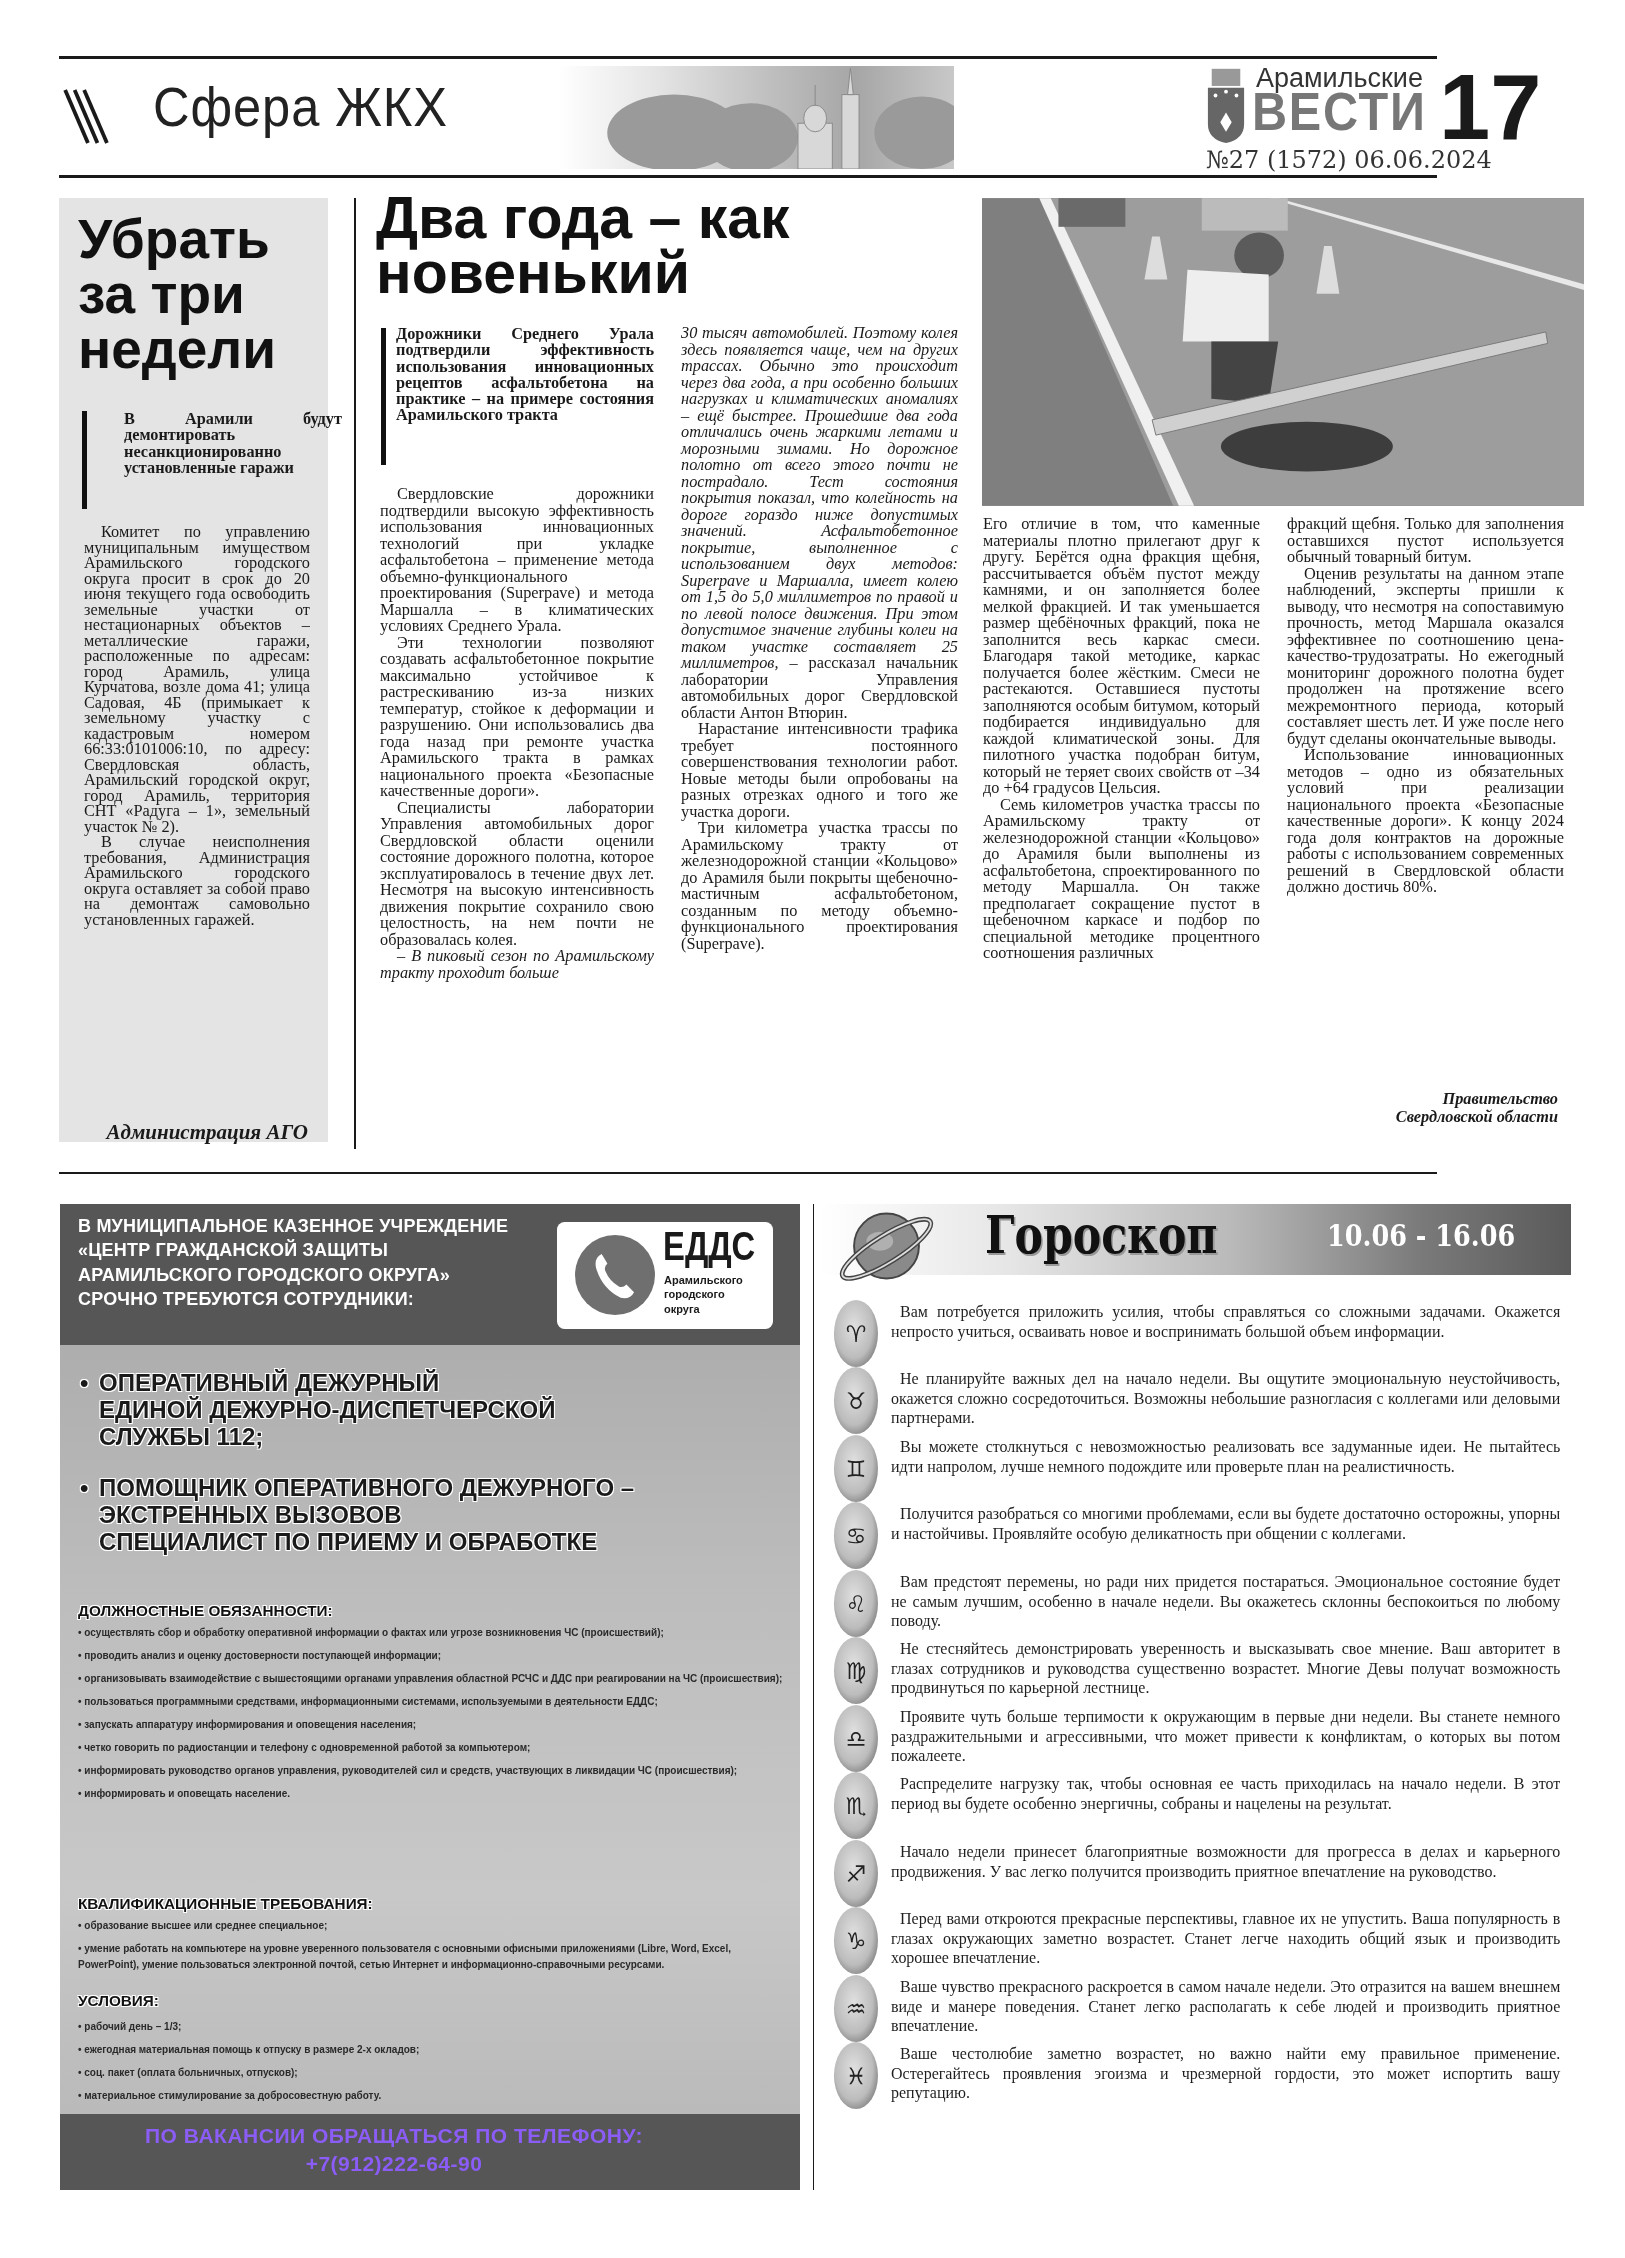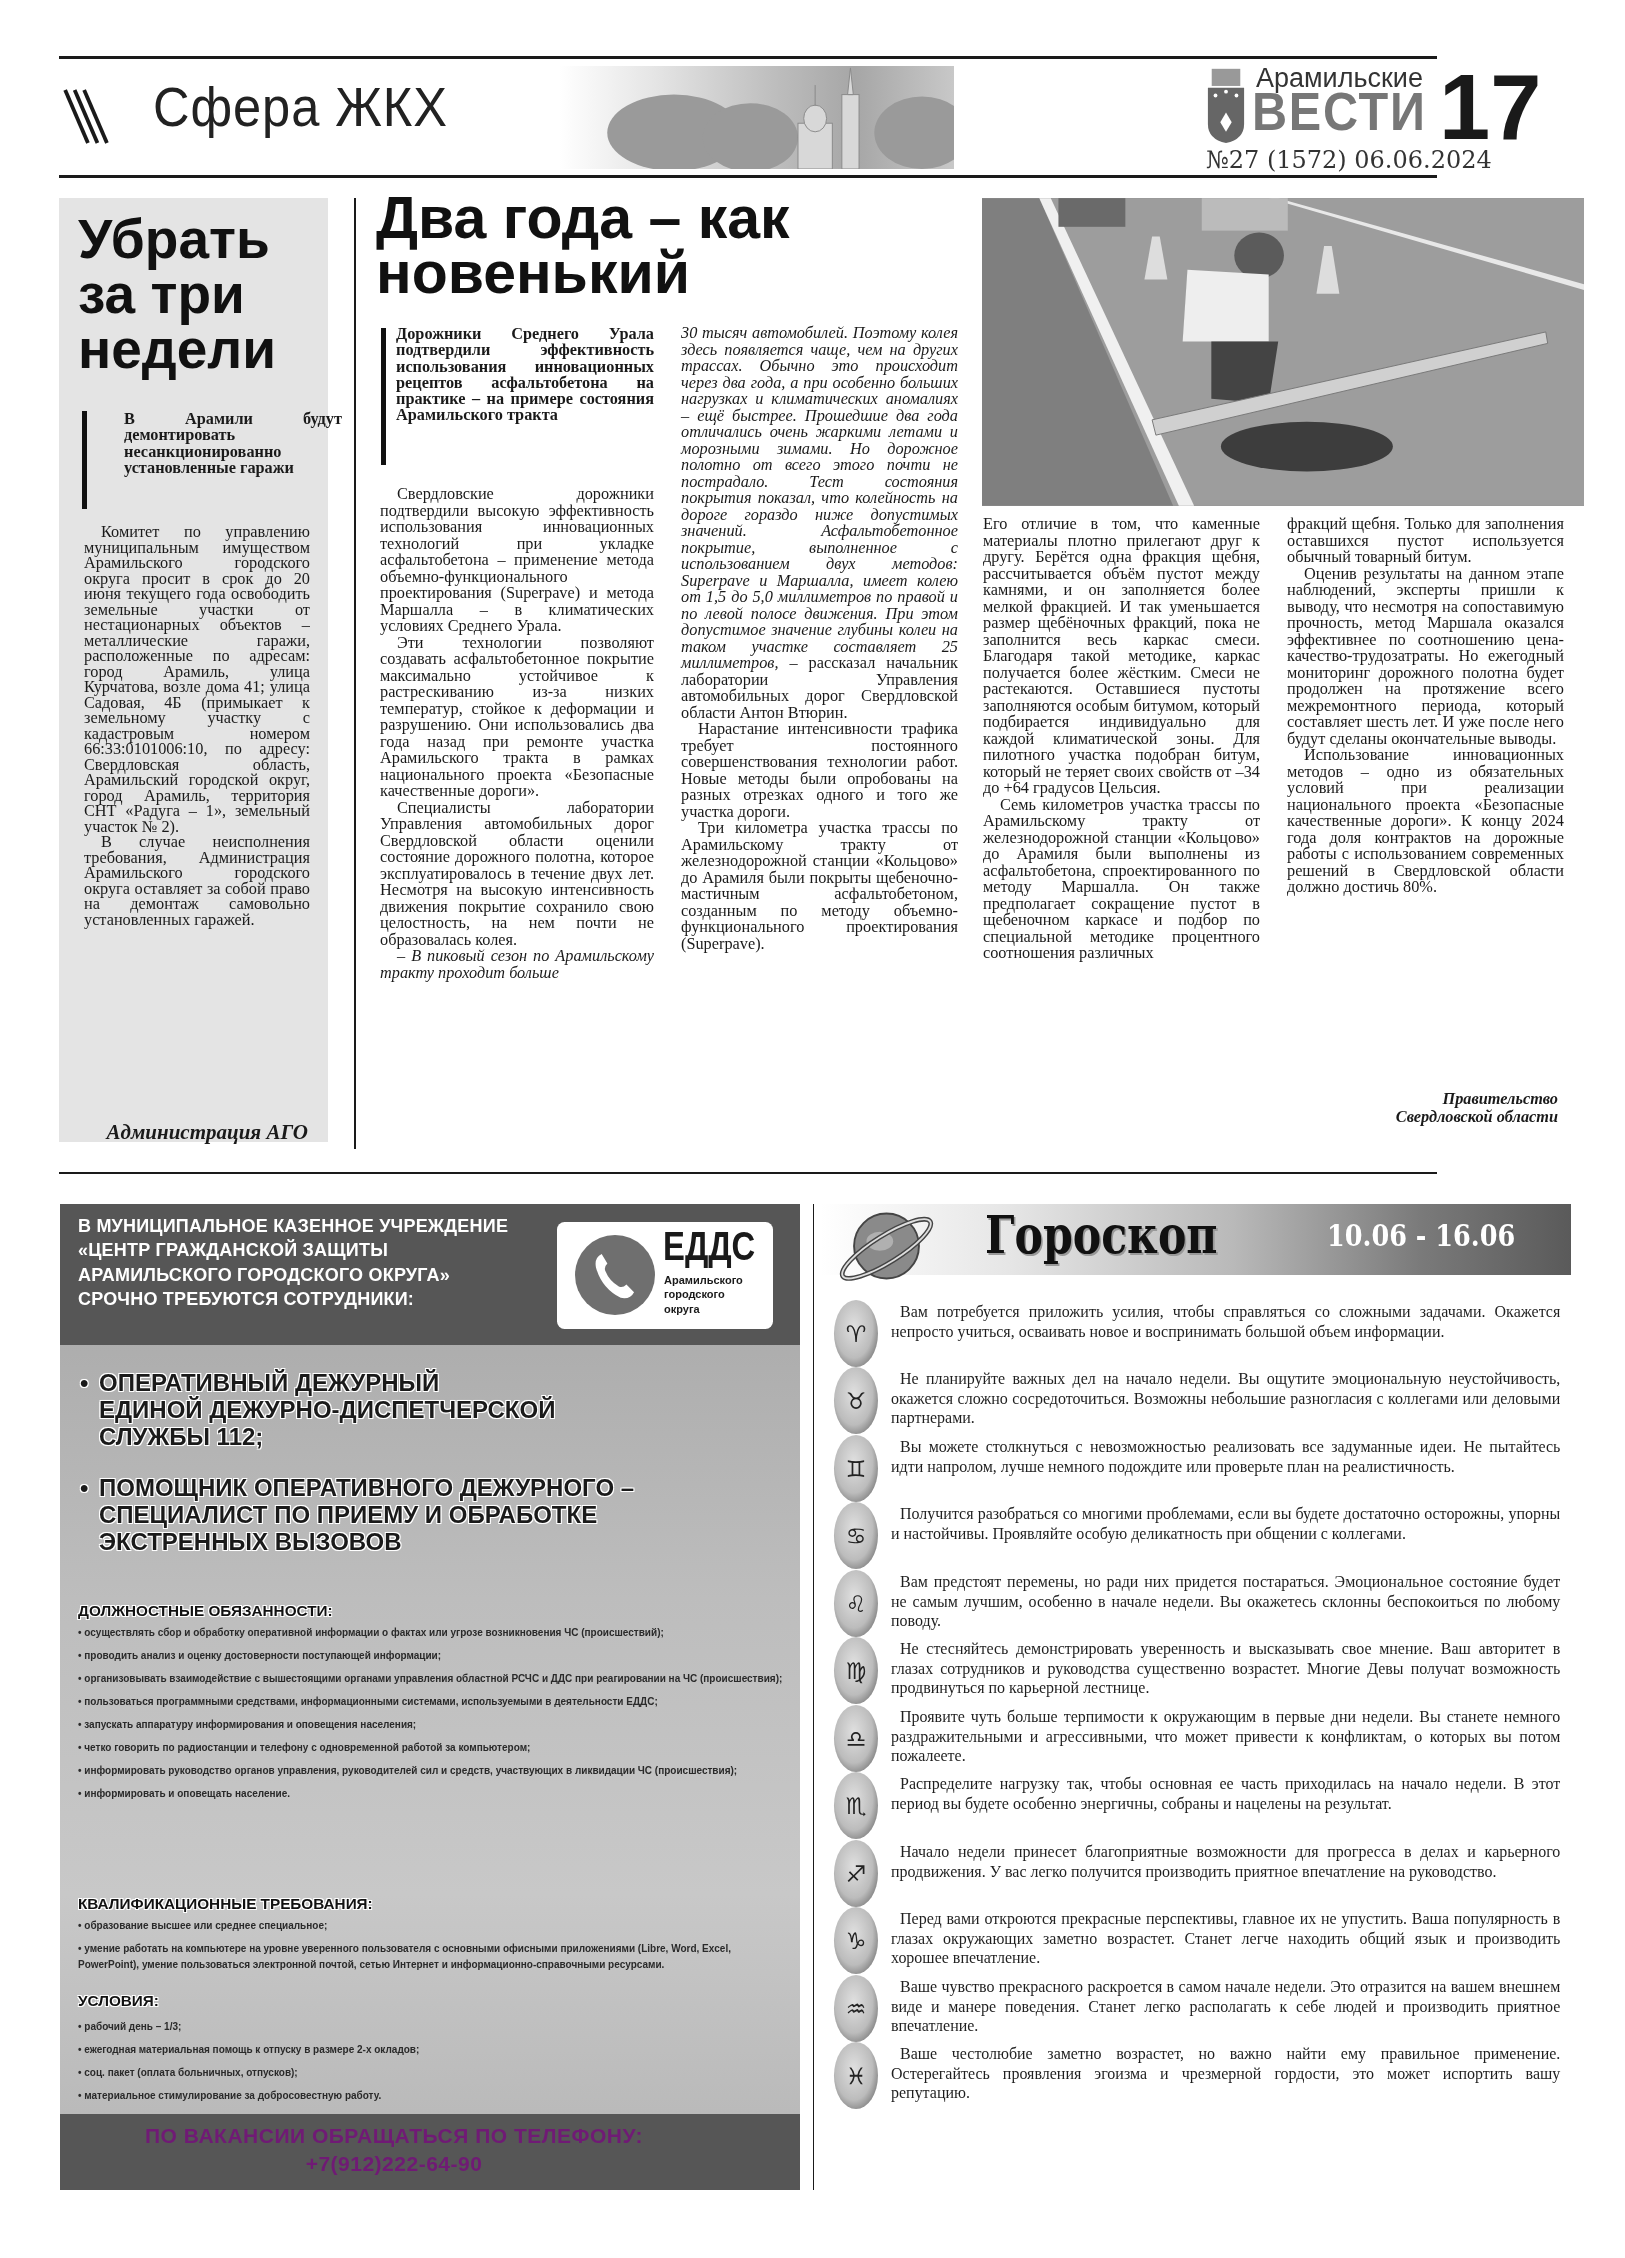--- a/index.html
+++ b/index.html
@@ -47,21 +47,21 @@
   .ad-logo { left:557px; top:1222px; width:216px; height:107px; background:#fff; border-radius:7.6px; }
   .ad-logo-circle { left:575px; top:1235px; width:80px; height:80px; border-radius:50%; background:#6f6f6f; }
   .ad-logo-title { left:663px; top:1226px; font-family:"Liberation Sans", sans-serif; font-weight:bold; font-size:40px; color:#1a1a1a; transform:scaleX(0.82); transform-origin:left; line-height:1; }
   .ad-logo-sub { left:664px; top:1273px; width:105px; font-family:"Liberation Sans", sans-serif; font-weight:bold; font-size:11px; line-height:14.3px; color:#1a1a1a; }
   .ad-pos { position:absolute; left:80px; font-family:"Liberation Sans", sans-serif; font-weight:bold; font-size:24px; line-height:27px; color:#1a1a1a; text-shadow:-1px -1px 0 #fff,1px -1px 0 #fff,-1px 1px 0 #fff,1px 1px 0 #fff,0 0 1.9px #fff; }
   .ad-pos .b { display:inline-block; width:19px; }
   .ad-sec { position:absolute; left:78px; font-family:"Liberation Sans", sans-serif; font-weight:bold; font-size:15.3px; color:#111; text-shadow:-1px -1px 0 #fff,1px -1px 0 #fff,-1px 1px 0 #fff,1px 1px 0 #fff; }
   .ad-list { position:absolute; left:78px; width:707px; font-family:"Liberation Sans", sans-serif; font-weight:bold; font-size:10px; color:#2a2a2a; margin:0; padding:0; list-style:none; }
   .ad-list li { margin:0 0 6.7px 0; line-height:16.3px; }
   .ad-bottom { left:60px; top:2114px; width:740px; height:76px; background:#565656; }
-  .ad-call { left:60px; top:2122px; width:668px; text-align:center; font-family:"Liberation Sans", sans-serif; font-weight:bold; font-size:21px; line-height:28px; color:#701a75; letter-spacing:0.5px; }
+  .ad-call { left:60px; top:2122px; width:668px; text-align:center; font-family:"Liberation Sans", sans-serif; font-weight:bold; font-size:21px; line-height:28px; color:#8b5cf6; letter-spacing:0.5px; }
 
   
   .horo-band { left:820px; top:1204px; width:751px; height:71px; background:linear-gradient(90deg,#ffffff 0%,#e6e6e6 25%,#b9b9b9 55%,#7a7a7a 80%,#5a5a5a 100%); }
   .horo-planet { left:834px; top:1203px; width:105px; height:86px; }
   .horo-title { left:985px; top:1202px; font-family:"DejaVu Serif", serif; font-weight:bold; font-size:52px; color:#111; transform:scaleX(0.82); transform-origin:left; line-height:1.25; text-shadow:1.9px 1.9px 0 #999; }
   .horo-dates { left:1327px; top:1219px; font-family:"DejaVu Serif", serif; font-weight:bold; font-size:29px; color:#fff; transform:scaleX(0.88); transform-origin:left; }
   .horo-item { position:absolute; left:834px; width:738px; height:71px; }
   .horo-icon { position:absolute; left:0; top:-1.9px; width:44px; height:67px; border-radius:50%; background:radial-gradient(ellipse at 45% 40%,#e0e0e0 0%,#bcbcbc 55%,#8a8a8a 75%,#d6d6d6 82%,#8e8e8e 100%); display:flex; align-items:center; justify-content:center; font-size:23px; color:#222; font-family:"DejaVu Sans", sans-serif; }
   .horo-text { position:absolute; left:57px; top:0; width:669px; font-family:"Liberation Serif", serif; font-size:17px; line-height:19.6px; text-align:justify; color:#1f1f1f; transform:scaleX(0.94); transform-origin:left; width:712px; }
   .horo-text::first-letter { margin-left:9.6px; }
@@ -198,22 +198,22 @@
   <div>округа</div>
 </div>
 
 <div class="ad-pos" style="top:1369px;">
   <div><span class="b">•</span><span>ОПЕРАТИВНЫЙ ДЕЖУРНЫЙ</span></div>
   <div><span class="b"></span><span>ЕДИНОЙ ДЕЖУРНО-ДИСПЕТЧЕРСКОЙ</span></div>
   <div><span class="b"></span><span>СЛУЖБЫ 112;</span></div>
 </div>
 <div class="ad-pos" style="top:1474px;">
   <div><span class="b">•</span><span>ПОМОЩНИК ОПЕРАТИВНОГО ДЕЖУРНОГО –</span></div>
+  <div><span class="b"></span><span>ЭКСТРЕННЫХ ВЫЗОВОВ</span></div>
   <div><span class="b"></span><span>СПЕЦИАЛИСТ ПО ПРИЕМУ И ОБРАБОТКЕ</span></div>
-  <div><span class="b"></span><span>ЭКСТРЕННЫХ ВЫЗОВОВ</span></div>
 </div>
 
 <div class="ad-sec" style="top:1602px;">ДОЛЖНОСТНЫЕ ОБЯЗАННОСТИ:</div>
 <ul class="ad-list" style="top:1625px;">
   <li>• осуществлять сбор и обработку оперативной информации о фактах или угрозе возникновения ЧС (происшествий);</li>
   <li>• проводить анализ и оценку достоверности поступающей информации;</li>
   <li>• организовывать взаимодействие с вышестоящими органами управления областной РСЧС и ДДС при реагировании на ЧС (происшествия);</li>
   <li>• пользоваться программными средствами, информационными системами, используемыми в деятельности ЕДДС;</li>
   <li>• запускать аппаратуру информирования и оповещения населения;</li>
   <li>• четко говорить по радиостанции и телефону с одновременной работой за компьютером;</li>

